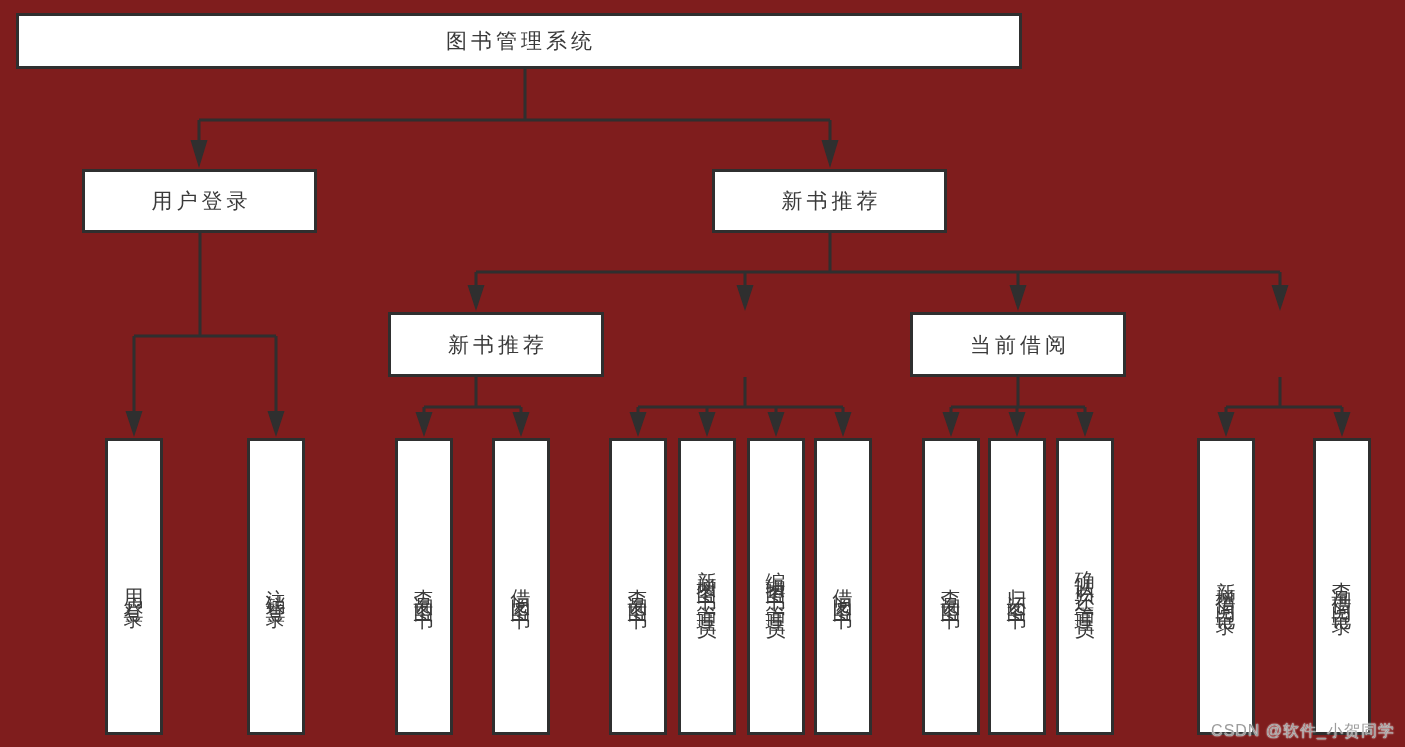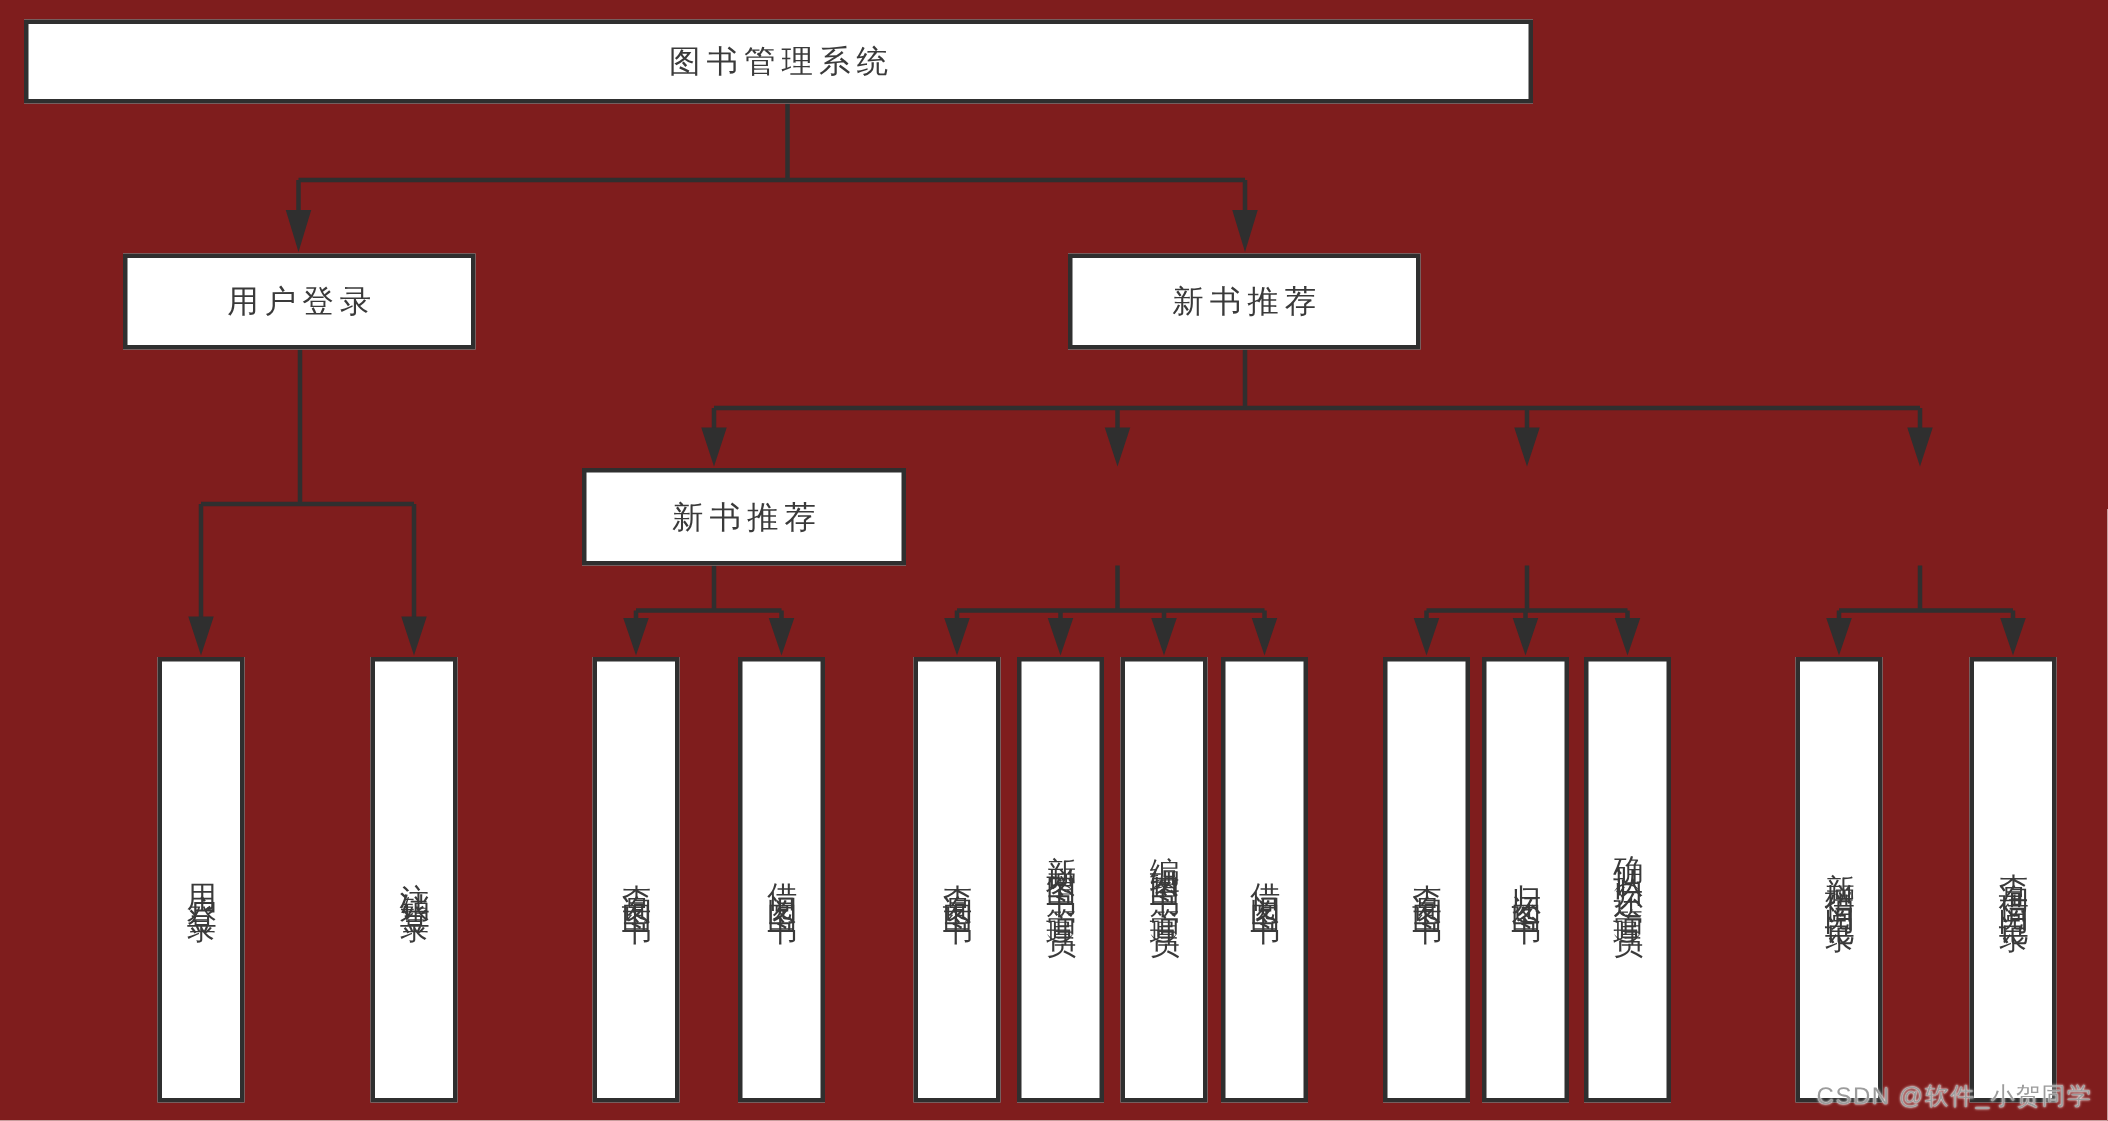--- a/index.html
+++ b/index.html
@@ -107,20 +107,23 @@
   <div class="node l2" style="left:82px;">
     <span class="hlabel">用户登录</span>
   </div>
   <div class="node l2" style="left:712px;">
     <span class="hlabel">新书推荐</span>
   </div>
 
   <div class="node l3" style="left:388px;">
     <span class="hlabel">新书推荐</span>
   </div>
+  <div class="node l3" style="left:910px;">
+    <span class="hlabel">当前借阅</span>
+  </div>
 
   <div class="node leaf" style="left:105px;">
     <span class="vlabel">用户登录</span>
   </div>
   <div class="node leaf" style="left:247px;">
     <span class="vlabel">注销登录</span>
   </div>
   <div class="node leaf" style="left:395px;">
     <span class="vlabel">查询图书</span>
   </div>

